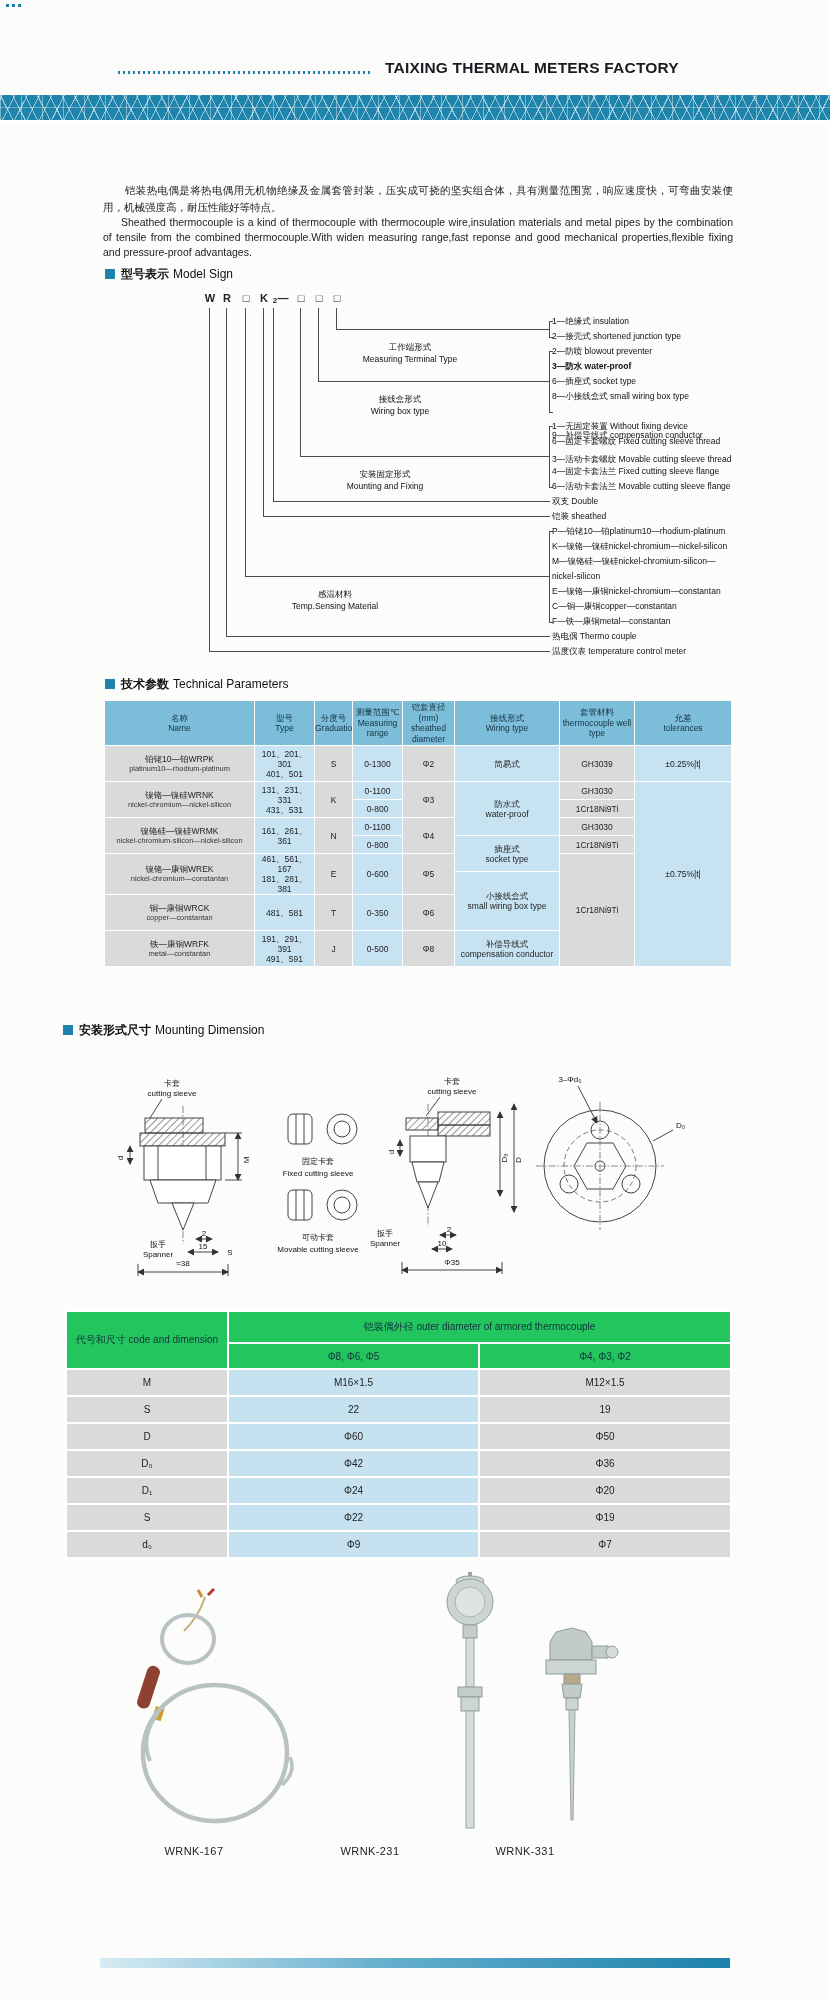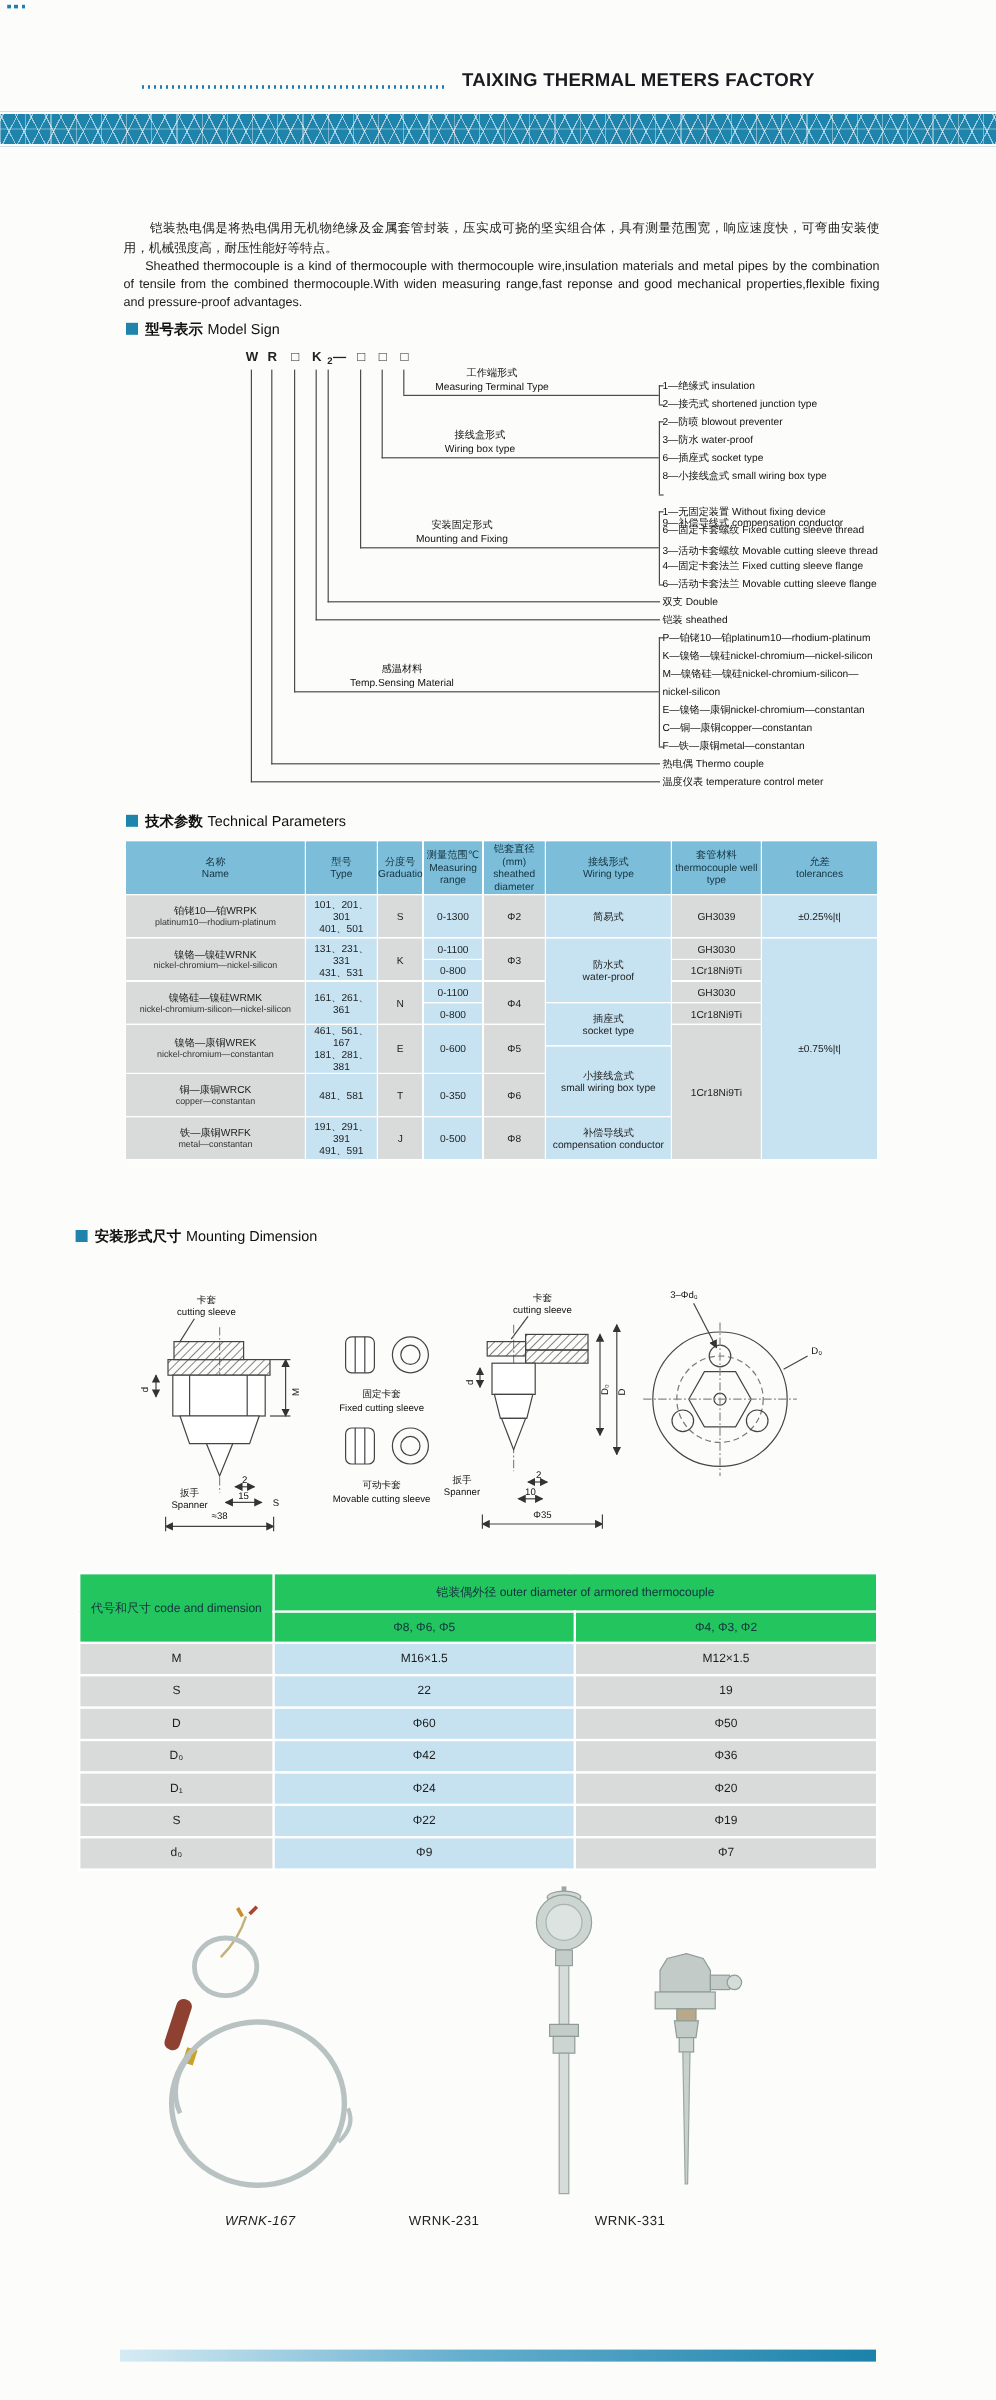--- a/index.html
+++ b/index.html
@@ -40,21 +40,21 @@
   .sq{display:inline-block;width:10px;height:10px;background:#1e84ac;margin-right:6px;vertical-align:-1px;}
   .sec-zh{font-weight:bold;}
   .sec-en{margin-left:4px;}
 
   
   .diagram{left:100px;top:292px;width:640px;height:372px;}
   .code-ch{position:absolute;top:0;width:12px;text-align:center;font-size:11px;font-weight:600;color:#222;}
   .code-sub{font-size:8px;top:4px;}
   .dlv{position:absolute;width:1px;background:#4c4c4c;}
   .dlh{position:absolute;height:1px;background:#4c4c4c;}
-  .gl{position:absolute;width:130px;text-align:center;font-size:8.5px;line-height:12px;color:#111;}
+  .gl{position:absolute;width:130px;text-align:center;font-size:8.5px;line-height:12px;color:#111;margin-top:37px;}
   .ms-item{position:absolute;left:452px;font-size:8.5px;line-height:15px;height:15px;white-space:nowrap;color:#111;}
 
   
   .tt{border-collapse:collapse;table-layout:fixed;width:627px;}
   .tt th,.tt td{border:1px solid #fff;padding:0;overflow:hidden;vertical-align:middle;}
   .tt th{background:#7cbeda;color:#14323f;font-weight:normal;font-size:8.5px;line-height:10.5px;height:44px;}
   .tt td{font-size:8.5px;line-height:10px;text-align:center;color:#1d1d1d;}
   .tt tr{height:18px;}
   .cg{background:#d9dbdb;} .cb{background:#c7e3f2;}
   .nm-en{font-size:7.4px;color:#333;}
@@ -149,21 +149,21 @@
       <div>Mounting and Fixing</div>
     </div>
     <div class="gl" style="left:170px;top:259px;">
       <div>感温材料</div>
       <div>Temp.Sensing Material</div>
     </div>
 
     <div class="ms-item" style="top:22px;">1—绝缘式 insulation</div>
     <div class="ms-item" style="top:37px;">2—接壳式 shortened junction type</div>
     <div class="ms-item" style="top:52px;">2—防喷 blowout preventer</div>
-    <div class="ms-item" style="top:67px;">3—防水 water-proof</div>
+    <div class="ms-item" style="top:67px;font-weight:bold;">3—防水 water-proof</div>
     <div class="ms-item" style="top:82px;">6—插座式 socket type</div>
     <div class="ms-item" style="top:97px;">8—小接线盒式 small wiring box type</div>
     <div class="ms-item" style="top:112px;margin-top:24px;">9—补偿导线式 compensation conductor</div>
     <div class="ms-item" style="top:127px;">1—无固定装置 Without fixing device</div>
     <div class="ms-item" style="top:142px;">6—固定卡套螺纹 Fixed cutting sleeve thread</div>
     <div class="ms-item" style="top:160px;text-align:center;">3—活动卡套螺纹 Movable cutting sleeve thread</div>
     <div class="ms-item" style="top:172px;">4—固定卡套法兰 Fixed cutting sleeve flange</div>
     <div class="ms-item" style="top:187px;">6—活动卡套法兰 Movable cutting sleeve flange</div>
     <div class="ms-item" style="top:202px;">双支 Double</div>
     <div class="ms-item" style="top:217px;">铠装 sheathed</div>
@@ -526,18 +526,18 @@
     <path d="M30 22 L36 12 L52 8 L66 12 L72 22 L72 40 L30 40 Z" fill="#c2cbc7" stroke="#8f9c97"></path>
     <rect x="26" y="40" width="50" height="14" fill="#cdd5d2" stroke="#8f9c97"></rect>
     <rect x="72" y="26" width="16" height="12" fill="#c2cbc7" stroke="#8f9c97"></rect>
     <circle cx="92" cy="32" r="6" fill="#d6dcd9" stroke="#8f9c97"></circle>
     <rect x="44" y="54" width="16" height="10" fill="#b7a98a" stroke="#8f9c97"></rect>
     <polygon points="42,64 62,64 60,78 44,78" fill="#c2cbc7" stroke="#8f9c97"></polygon>
     <rect x="46" y="78" width="12" height="12" fill="#cdd5d2" stroke="#8f9c97"></rect>
     <polygon points="49,90 55,90 53,200 51,200" fill="#c9d1ce" stroke="#9aa7a2"></polygon>
   </svg>
 
-  <div class="abs cap" style="left:147px;top:1845px;font-style:italic;">WRNK-167</div>
+  <div class="abs cap" style="left:124px;top:1845px;">WRNK-167</div>
   <div class="abs cap" style="left:300px;top:1845px;">WRNK-231</div>
   <div class="abs cap" style="left:455px;top:1845px;">WRNK-331</div>
 
   <div class="abs footer-bar"></div>
 </div>
 
 </body></html>

